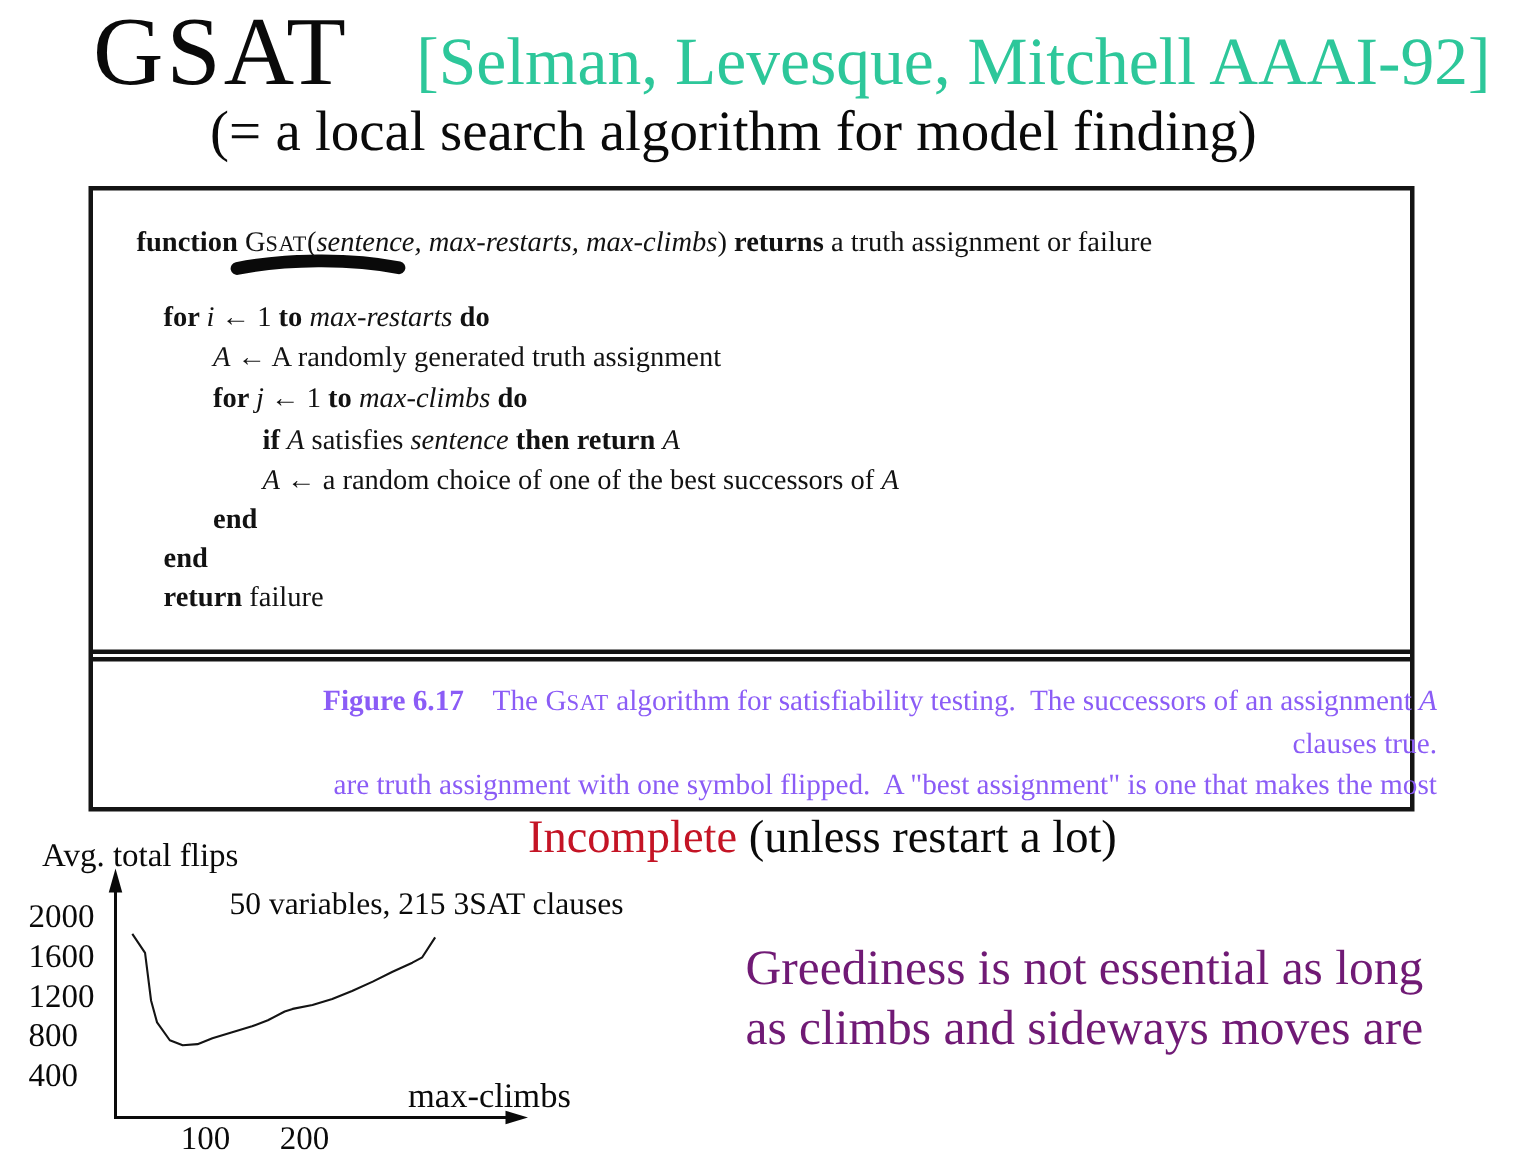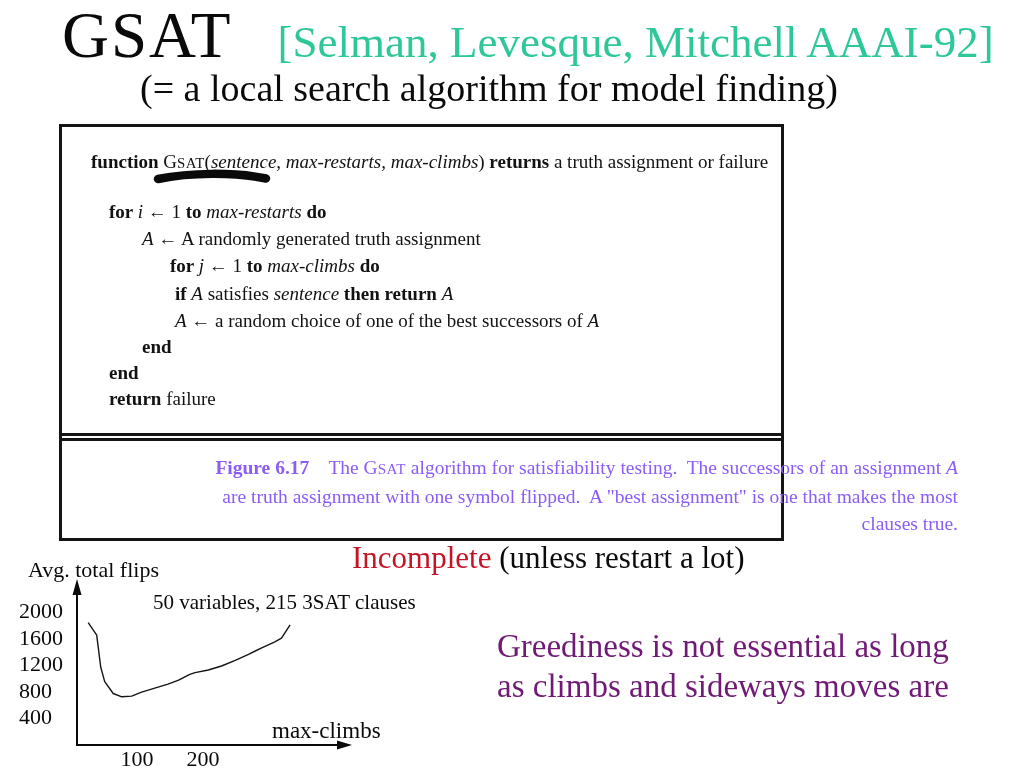--- a/index.html
+++ b/index.html
@@ -6,21 +6,21 @@
   .slide{position:relative;width:1024px;height:768px;background:#ffffff;overflow:hidden;
          font-family:"Liberation Serif","DejaVu Serif",serif;color:#000;}
 
   
   .title-row{position:absolute;left:62px;top:-2px;display:flex;align-items:baseline;white-space:nowrap;}
   .title-main{font-size:65px;letter-spacing:2px;color:#0a0a0a;}
   .title-cite{font-size:45px;margin-left:45px;}
   .subtitle{position:absolute;left:140px;top:66px;font-size:38px;color:#0a0a0a;white-space:nowrap;text-align:right;}
 
   
-  .figure-box{position:absolute;left:59px;top:124px;width:725px;height:417px;
+  .figure-box{position:absolute;left:59px;top:124px;width:884px;height:417px;
               border:3px solid #141414;box-sizing:border-box;background:#fff;}
   .scribble{position:absolute;left:0;top:0;pointer-events:none;}
   .code-line{position:absolute;font-size:19px;line-height:21px;white-space:pre;color:#121212;}
   .seg-b{font-weight:700;}
   .seg-i{font-style:italic;}
   .seg-sc{font-size:0.78em;letter-spacing:0.4px;}
   .separator{position:absolute;left:0;right:0;top:306px;height:8px;box-sizing:border-box;
              border-top:3px solid #141414;border-bottom:3px solid #141414;}
   .caption{position:absolute;left:36px;top:327px;width:860px;font-size:19.5px;color:#8b5cf6;text-align:right;}
   .caption .cap-line{line-height:27.5px;white-space:pre;}
@@ -56,32 +56,32 @@
   <div class="subtitle">(= a local search algorithm for model finding)</div>
 
   <div class="figure-box">
     <svg class="scribble" width="907" height="411" viewBox="0 0 907 411">
       <path d="M 96 52 C 128 45.5, 172 45, 204 51.5" stroke="#0a0a0a" stroke-width="8.5" fill="none" stroke-linecap="round"></path>
     </svg>
     <div id="pseudocode">
         <div class="code-line" style="top: 24px; left: 29px;"><span class="seg-b">function </span><span>G</span><span class="seg-sc">SAT</span><span>(</span><span class="seg-i">sentence, max-restarts, max-climbs</span><span>) </span><span class="seg-b">returns</span><span> a truth assignment or failure</span></div>
         <div class="code-line" style="top: 74px; left: 47px;"><span class="seg-b">for </span><span class="seg-i">i</span><span> ← 1 </span><span class="seg-b">to </span><span class="seg-i">max-restarts</span><span> </span><span class="seg-b">do</span></div>
         <div class="code-line" style="top: 101px; left: 80px;"><span class="seg-i">A</span><span> ← A randomly generated truth assignment</span></div>
-        <div class="code-line" style="top: 128px; left: 80px; margin-left: 28px;"><span class="seg-b">for </span><span class="seg-i">j</span><span> ← 1 </span><span class="seg-b">to </span><span class="seg-i">max-climbs</span><span> </span><span class="seg-b">do</span></div>
+        <div class="code-line" style="top: 128px; left: 80px;"><span class="seg-b">for </span><span class="seg-i">j</span><span> ← 1 </span><span class="seg-b">to </span><span class="seg-i">max-climbs</span><span> </span><span class="seg-b">do</span></div>
         <div class="code-line" style="top: 155.5px; left: 113px;"><span class="seg-b">if </span><span class="seg-i">A</span><span> satisfies </span><span class="seg-i">sentence</span><span> </span><span class="seg-b">then return </span><span class="seg-i">A</span></div>
         <div class="code-line" style="top: 183px; left: 113px;"><span class="seg-i">A</span><span> ← a random choice of one of the best successors of </span><span class="seg-i">A</span></div>
         <div class="code-line" style="top: 209px; left: 80px;"><span class="seg-b">end</span></div>
         <div class="code-line" style="top: 235px; left: 47px;"><span class="seg-b">end</span></div>
         <div class="code-line" style="top: 261px; left: 47px;"><span class="seg-b">return</span><span> failure</span></div>
       </div>
     <div class="separator"></div>
     <div id="caption" class="caption">
         <div class="cap-line"><span class="seg-b">Figure 6.17</span><span>    The G</span><span class="seg-sc">SAT</span><span> algorithm for satisfiability testing.  The successors of an assignment </span><span class="seg-i">A</span></div>
+        <div class="cap-line"><span>clauses true.</span></div>
         <div class="cap-line"><span>are truth assignment with one symbol flipped.  A "best assignment" is one that makes the most</span></div>
-        <div class="cap-line"><span>clauses true.</span></div>
       </div>
   </div>
 
   <div class="incomplete"><span id="inc-word" style="color: rgb(196, 20, 37);">Incomplete</span><span> (unless restart a lot)</span></div>
 
   <svg class="chart" viewBox="0 0 470 215">
     <text class="ylab" x="28" y="24">Avg. total flips</text>
     <text class="annot" x="153" y="56">50 variables, 215 3SAT clauses</text>
     <text class="xlab" x="272" y="185">max-climbs</text>
     <line x1="77" y1="193" x2="77" y2="38"></line>

